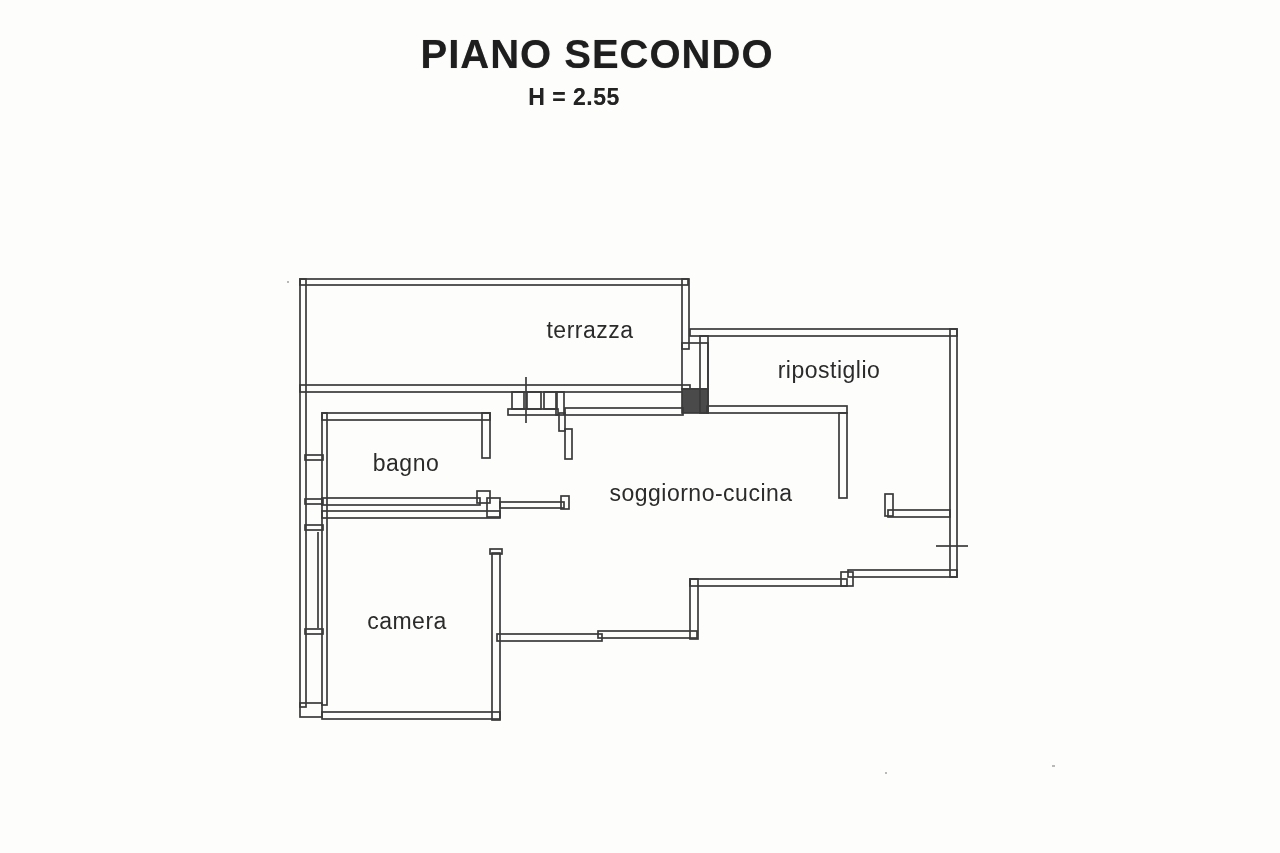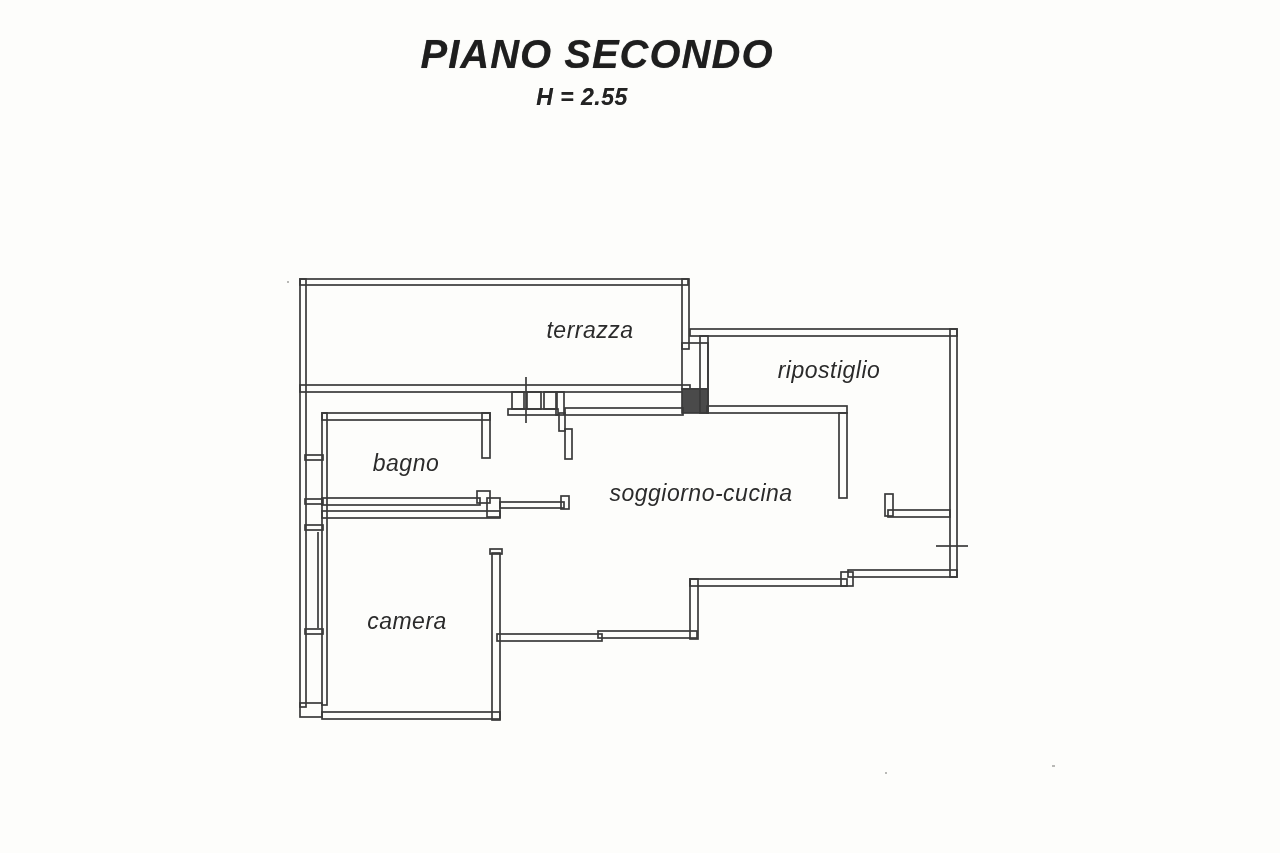--- a/index.html
+++ b/index.html
@@ -1,28 +1,27 @@
 <!DOCTYPE html>
 <html><head>
 <meta charset="utf-8">
 <style>
   html,body{margin:0;padding:0;background:#ffffff;}
   .canvas{
     position:relative;width:1280px;height:853px;overflow:hidden;
     background:#fdfdfb;
     font-family:"Liberation Sans", sans-serif;
-    font-style:italic;
   }
   .title{
     position:absolute;left:0;top:32px;width:1194px;text-align:center;
     font-size:40px;font-weight:700;letter-spacing:1px;color:#1e1e1e;
     text-shadow:0 0 0.7px rgba(30,30,30,0.55);
   }
   .subtitle{
-    position:absolute;left:8px;top:84px;width:1148px;text-align:center;
+    position:absolute;left:0;top:84px;width:1148px;text-align:center;
     font-size:23px;font-weight:700;letter-spacing:0.5px;color:#232323;
     text-shadow:0 0 0.6px rgba(30,30,30,0.5);
   }
   svg{position:absolute;left:0;top:0;}
   .walls rect,.walls line,.symbols rect,.symbols line{
     stroke:#3a3a3a;stroke-width:1.7;fill:none;
   }
   .walls rect.solid{fill:#4a4a4a;stroke:#3a3a3a;}
   .roomlabel{
     fill:#2b2b2b;font-family:"Liberation Sans", sans-serif;font-size:23px;

